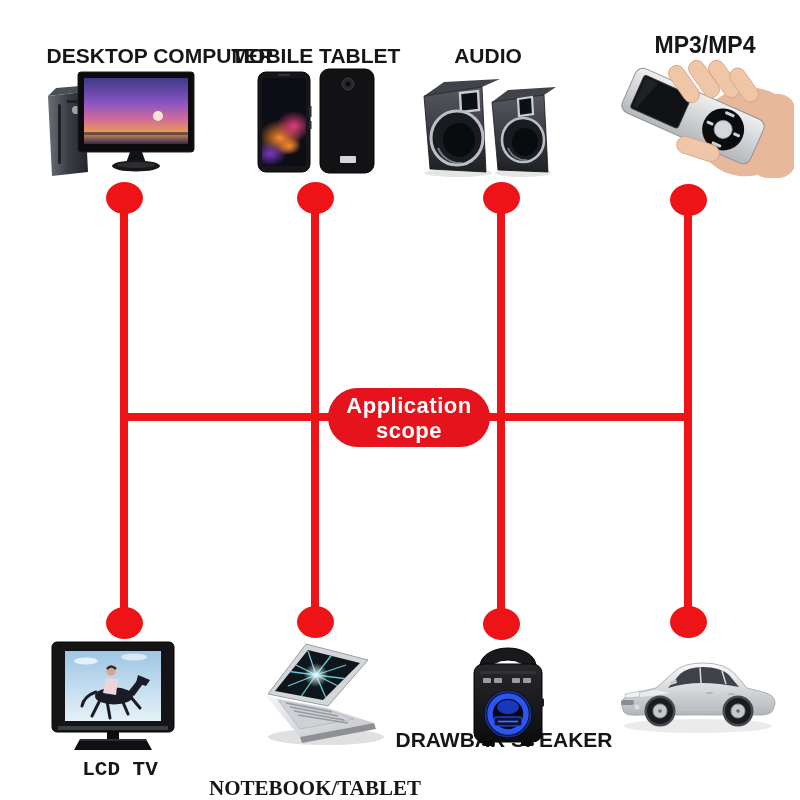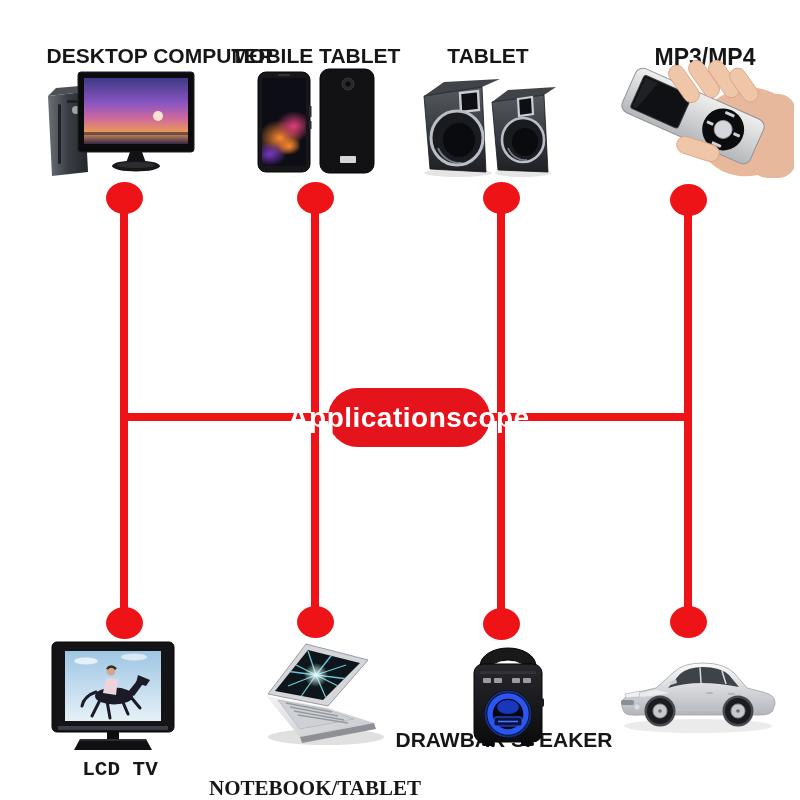--- a/index.html
+++ b/index.html
@@ -2,22 +2,22 @@
 <html><head>
 <meta charset="utf-8">
 <style>
   html,body{margin:0;padding:0;background:#ffffff;}
   .canvas{position:relative;width:800px;height:800px;background:#ffffff;overflow:hidden;
           font-family:"Liberation Sans",sans-serif;}
   .vline{position:absolute;width:8px;background:#ee1316;}
   .hline{position:absolute;height:8px;background:#ee1316;}
   .dot{position:absolute;width:37px;height:32px;border-radius:50%;background:#ee1316;}
   .badge{position:absolute;left:328px;top:388px;width:162px;height:59px;border-radius:30px;
-         background:#e5131c;color:#ffffff;display:flex;align-items:center;
-         justify-content:center;font-weight:700;font-size:28px;line-height:25px;letter-spacing:0.5px;}
+         background:#e5131c;color:#ffffff;display:flex;flex-direction:column;align-items:center;
+         justify-content:center;font-weight:700;font-size:22px;line-height:25px;letter-spacing:0.5px;}
   .label{position:absolute;transform:translateX(-50%);white-space:nowrap;color:#161616;
          font-weight:700;font-size:21px;}
   .label.big{font-size:23px;}
   .device{position:absolute;}
   svg{display:block;}
 </style>
 </head>
 <body>
 
 <div class="canvas">
@@ -38,22 +38,22 @@
   <div class="dot" style="left:483px;top:608px;"></div>
   <div class="dot" style="left:670px;top:606px;"></div>
 
   <div class="badge">
     <span>Application</span>
     <span>scope</span>
   </div>
 
   <div class="label" style="left:128px;top:44px;margin-left:32px;">DESKTOP COMPUTER</div>
   <div class="label" style="left:316px;top:44px;">MOBILE TABLET</div>
-  <div class="label" style="left:488px;top:44px;">TABLET</div>
-  <div class="label big" style="left:705px;top:44px;">MP3/MP4</div>
+  <div class="label" style="left:488px;top:44px;">AUDIO</div>
+  <div class="label big" style="left:705px;top:32px;">MP3/MP4</div>
 
   <div class="device" style="left:36px;top:66px;">
     <svg width="162" height="116" viewBox="0 0 162 116">
       <defs>
         <linearGradient id="twrG" x1="0" y1="0" x2="1" y2="0">
           <stop offset="0" stop-color="#6a6f76"></stop>
             <stop offset="0.5" stop-color="#3a3e44"></stop>
             <stop offset="1" stop-color="#23262b"></stop>
         </linearGradient>
         <linearGradient id="scrG" x1="0" y1="0" x2="0" y2="1">

